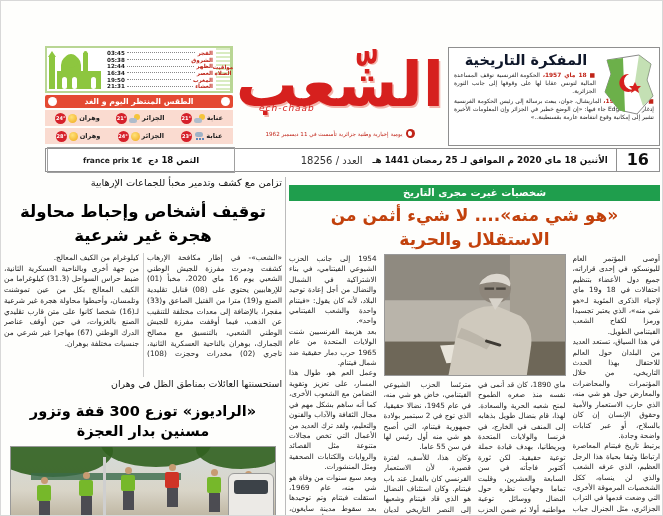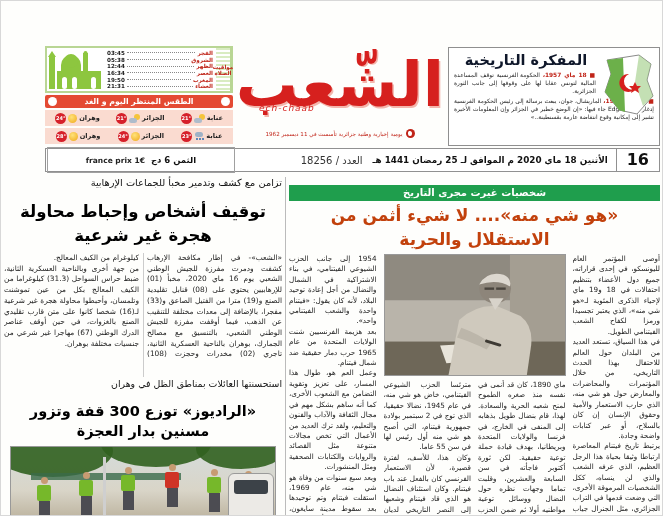--- a/index.html
+++ b/index.html
@@ -246,21 +246,21 @@
     </div>
     <div class="hist-entry">
       <span class="hist-lead">■ 18 ماي 1959،</span>
       <span>الماريشال، جوان، يبعث برسالة إلى رئيس الحكومة الفرنسية إدغار فور Edgard جاء فيها: «إن الوضع خطير في الجزائر وإن المعلومات الأخيرة تشير إلى إمكانية وقوع انتفاضة عارمة بقسنطينة..»</span>
     </div>
   </div>
 
   <div class="date-bar">
     <div class="price-box">
       <span class="price-fr">france prix 1€</span>
-      <span class="price-ar">الثمن 6 دج</span>
+      <span class="price-ar">الثمن 18 دج</span>
     </div>
     <div class="bar-spacer"></div>
     <div class="issue">العدد / 18256</div>
     <div class="date-text">الأثنين 18 ماي 2020 م الموافق لـ 25 رمضان 1441 هـ</div>
     <div class="page-num">16</div>
   </div>
 
   <div class="left-sec">
     <div class="kicker">تزامن مع كشف وتدمير مخبأ للجماعات الإرهابية</div>
     <div class="headline1">توقيف أشخاص وإحباط محاولة هجرة غير شرعية</div>

